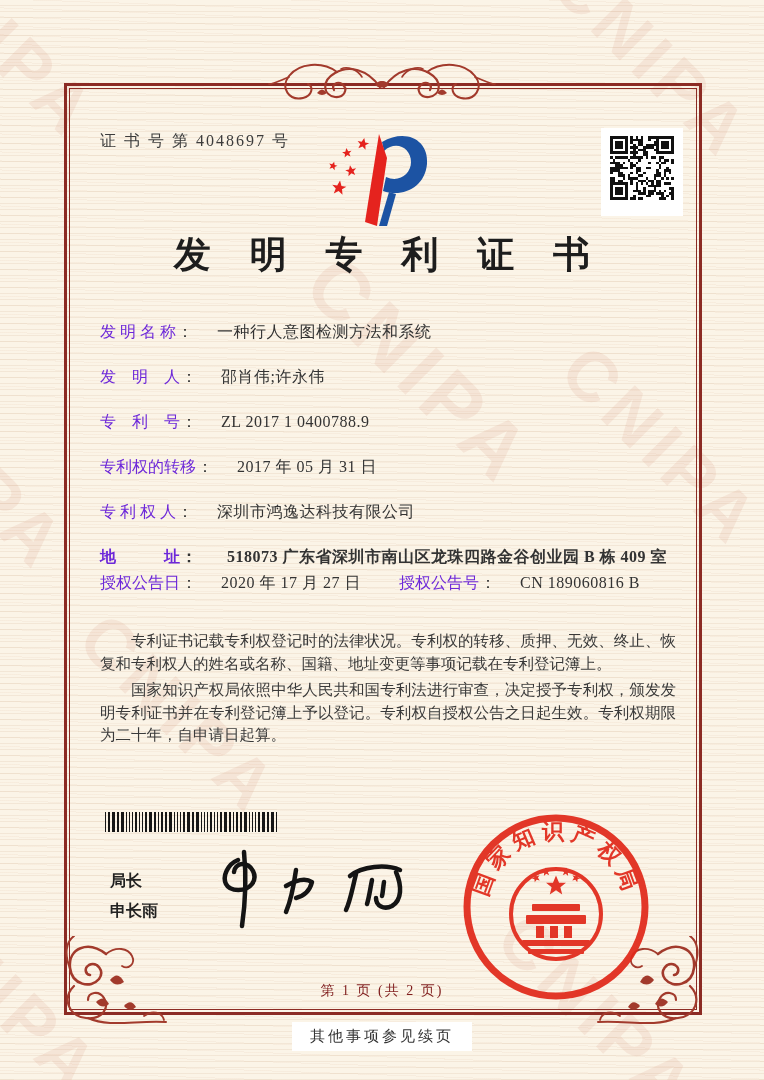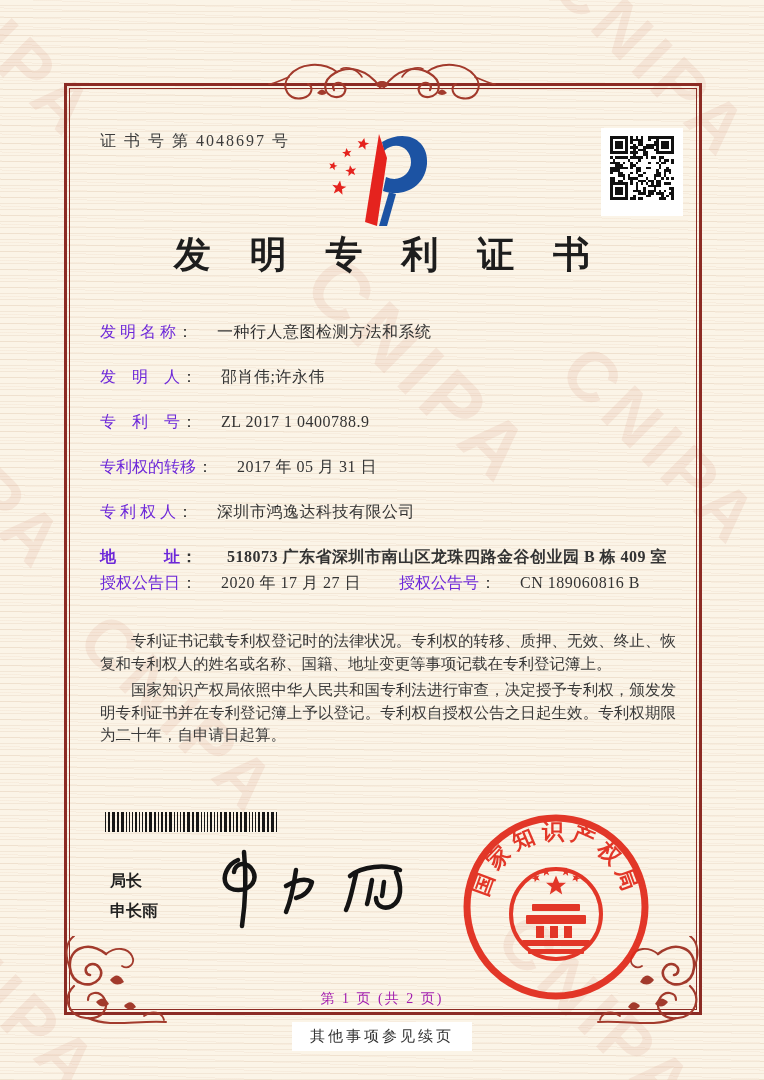--- a/index.html
+++ b/index.html
@@ -75,21 +75,21 @@
   .sig-hand{position:absolute;left:200px;top:846px;width:215px;height:85px;}
   .seal{position:absolute;left:458px;top:812px;width:196px;height:190px;opacity:0.93;}
   .seal-date{
     position:absolute;left:470px;top:933px;width:176px;text-align:center;
     color:#cf1f12;font-size:17px;font-weight:bold;letter-spacing:1px;
     font-family:"Liberation Serif","DejaVu Serif",serif;
     text-shadow:0 0 2px rgba(251,244,231,0.8);
   }
   .page-info{
     position:absolute;left:0;top:982px;width:100%;text-align:center;
-    font-size:14px;color:#a21caf;letter-spacing:2px;margin-top:8px;
+    font-size:14px;color:#7f1d1d;letter-spacing:2px;
   }
   .cont-note{
     position:absolute;left:50%;top:1022px;transform:translateX(-50%);
     background:#ffffff;padding:5px 18px;font-size:15px;color:#333;letter-spacing:3px;
     white-space:nowrap;
   }
   .orn-stroke{fill:none;stroke:#a23a2c;stroke-linecap:round;}
 </style>
 </head>
 <body>

